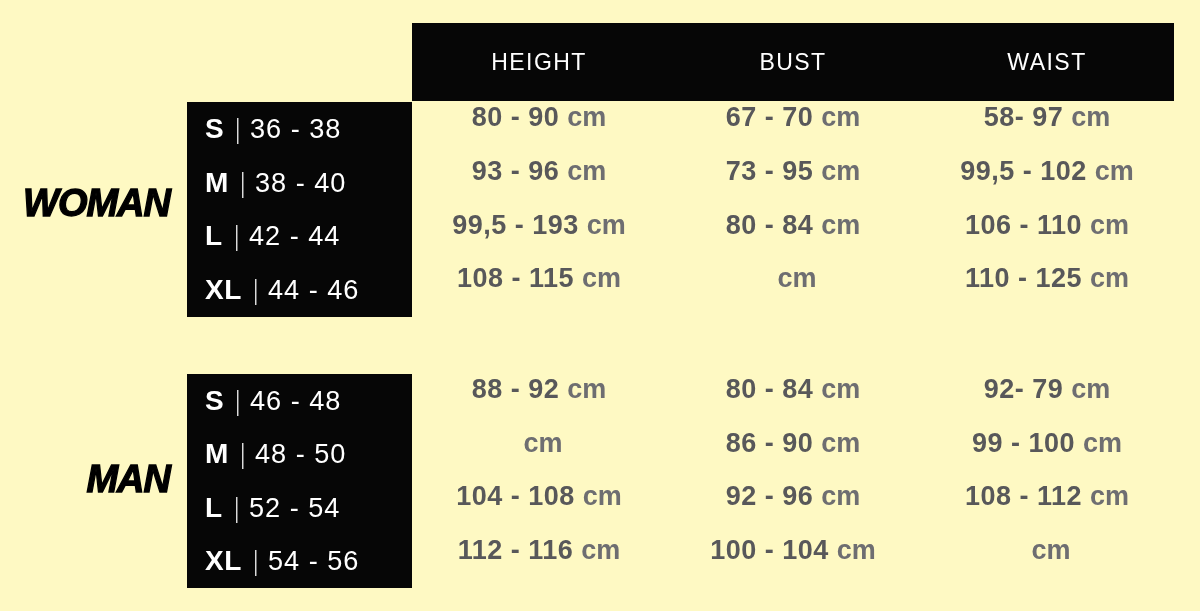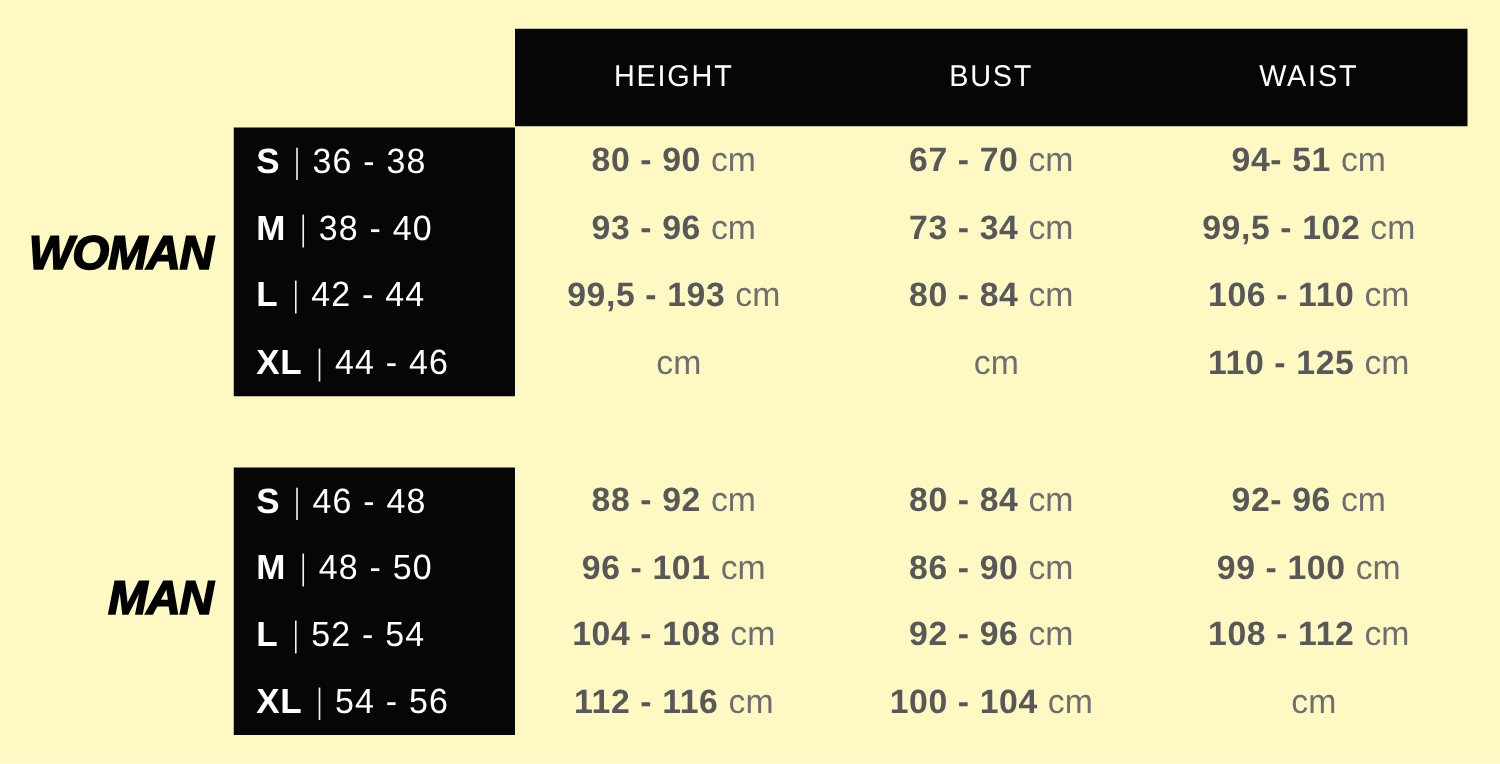--- a/index.html
+++ b/index.html
@@ -99,32 +99,31 @@
     position: absolute;
     left: 412px;
     width: 762px;
     display: grid;
     grid-template-columns: repeat(3, 1fr);
   }
   .data-grid.woman { top: 102px; height: 215px; grid-template-rows: repeat(4, 1fr); }
   .data-grid.man   { top: 374px; height: 214px; grid-template-rows: repeat(4, 1fr); }
   .data-cell {
     display: flex;
-    align-items: center;
     justify-content: center;
     white-space: nowrap;
     font-size: 27px;
   }
   .val {
     font-weight: 700;
     color: #58585a;
     letter-spacing: 0.5px;
   }
   .unit {
-    font-weight: 400;
+    font-weight: 700;
     color: #6e6e71;
     margin-left: 8px;
   }
 </style>
 </head>
 <body>
 
 <div class="canvas">
 
   <div class="header-bar">
@@ -161,48 +160,49 @@
   <div class="data-grid woman">
     <div class="data-cell">
         <span class="val">80 - 90</span>
         <span class="unit">cm</span>
       </div>
     <div class="data-cell">
         <span class="val">67 - 70</span>
         <span class="unit">cm</span>
       </div>
     <div class="data-cell">
-        <span class="val">94- 51</span>
+        <span class="val">58- 97</span>
         <span class="unit">cm</span>
       </div>
     <div class="data-cell">
         <span class="val">93 - 96</span>
         <span class="unit">cm</span>
       </div>
     <div class="data-cell">
-        <span class="val">73 - 34</span>
+        <span class="val">73 - 95</span>
         <span class="unit">cm</span>
       </div>
     <div class="data-cell">
         <span class="val">99,5 - 102</span>
         <span class="unit">cm</span>
       </div>
     <div class="data-cell">
         <span class="val">99,5 - 193</span>
         <span class="unit">cm</span>
       </div>
     <div class="data-cell">
         <span class="val">80 - 84</span>
         <span class="unit">cm</span>
       </div>
     <div class="data-cell">
         <span class="val">106 - 110</span>
         <span class="unit">cm</span>
       </div>
     <div class="data-cell">
+        <span class="val">108 - 115</span>
         <span class="unit">cm</span>
       </div>
     <div class="data-cell">
         <span class="unit">cm</span>
       </div>
     <div class="data-cell">
         <span class="val">110 - 125</span>
         <span class="unit">cm</span>
       </div>
   </div>
@@ -235,25 +235,24 @@
   <div class="data-grid man">
     <div class="data-cell">
         <span class="val">88 - 92</span>
         <span class="unit">cm</span>
       </div>
     <div class="data-cell">
         <span class="val">80 - 84</span>
         <span class="unit">cm</span>
       </div>
     <div class="data-cell">
-        <span class="val">92- 96</span>
-        <span class="unit">cm</span>
-      </div>
-    <div class="data-cell">
-        <span class="val">96 - 101</span>
+        <span class="val">92- 79</span>
+        <span class="unit">cm</span>
+      </div>
+    <div class="data-cell">
         <span class="unit">cm</span>
       </div>
     <div class="data-cell">
         <span class="val">86 - 90</span>
         <span class="unit">cm</span>
       </div>
     <div class="data-cell">
         <span class="val">99 - 100</span>
         <span class="unit">cm</span>
       </div>

